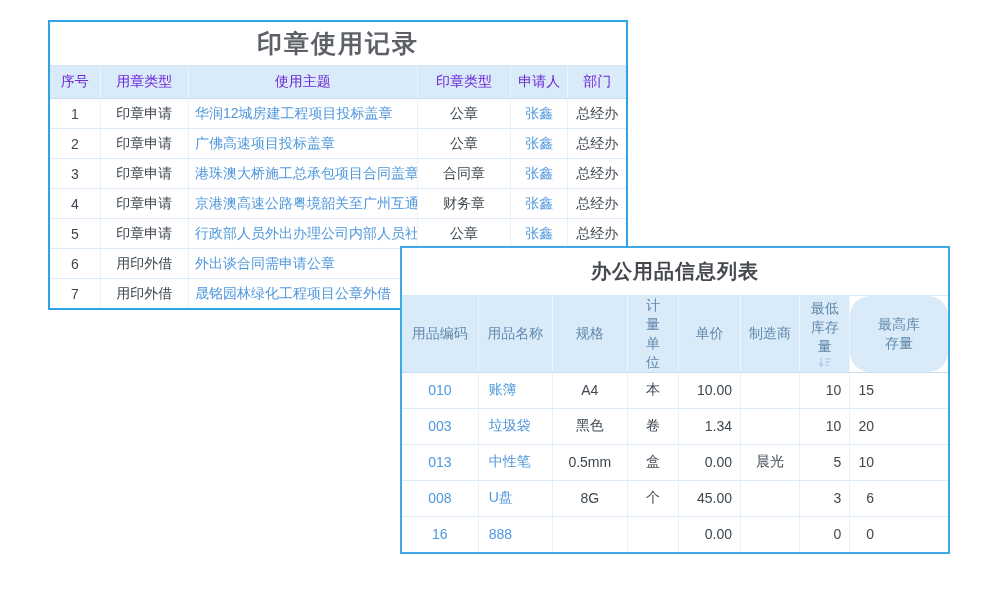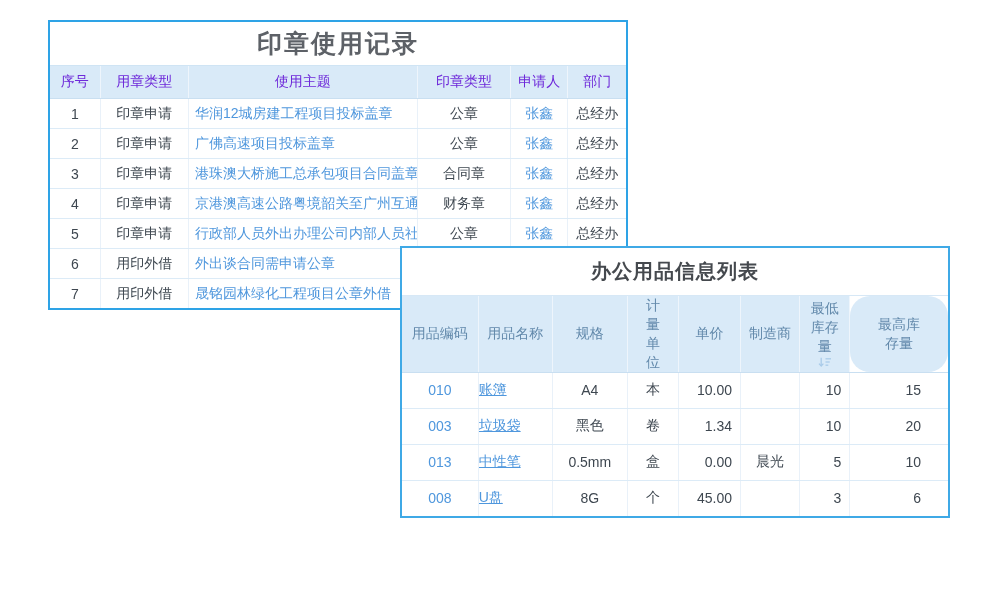--- a/index.html
+++ b/index.html
@@ -36,24 +36,24 @@
   }
   tbody td:last-child{border-right:none;margin-top:24px;}
   tbody tr:last-child td{border-bottom:none;}
   
   .panel1 thead th{height:32px;color:#6d28d9;}
   .panel1 tbody td{height:29px;}
   .panel1 td.c-subject{text-align:left;padding-left:6px;}
   
   .panel2 thead th{height:70px;color:#6289ab;white-space:normal;line-height:1.35;}
   .panel2 tbody td{height:35px;}
-  .panel2 td.c-name{text-align:left;text-decoration:underline;}
+  .panel2 td.c-name{text-align:left;padding-left:10px;}
   .panel2 td.c-price{text-align:right;padding-right:8px;}
   .panel2 td.c-min{text-align:right;padding-right:8px;}
-  .panel2 td.c-max{text-align:right;padding-right:27px;}
+  .panel2 td.c-max{text-align:right;padding-right:74px;}
   .panel2 th.h-unit{padding:0 16px;}
   .panel2 th.h-min{padding:0 6px;cursor:pointer;}
   .panel2 th.h-max{padding:0 22px;border-radius:20px;}
   .link{color:#4f97dd;text-align:center;}
   .sort-icon{display:block;margin:1px auto 0 auto;}
 </style>
 </head>
 <body>
 
 <div class="panel panel1">
@@ -221,15 +221,25 @@
           <td class="c-name link">U盘</td>
           <td>8G</td>
           <td>个</td>
           <td class="c-price">45.00</td>
           <td></td>
           <td class="c-min">3</td>
           <td class="c-max">6</td>
         </tr>
 
 
+        <tr>
+          <td class="link">16</td>
+          <td class="c-name link">888</td>
+          <td></td>
+          <td></td>
+          <td class="c-price">0.00</td>
+          <td></td>
+          <td class="c-min">0</td>
+          <td class="c-max">0</td>
+        </tr>
       </tbody>
   </table>
 </div>
 
 </body></html>

